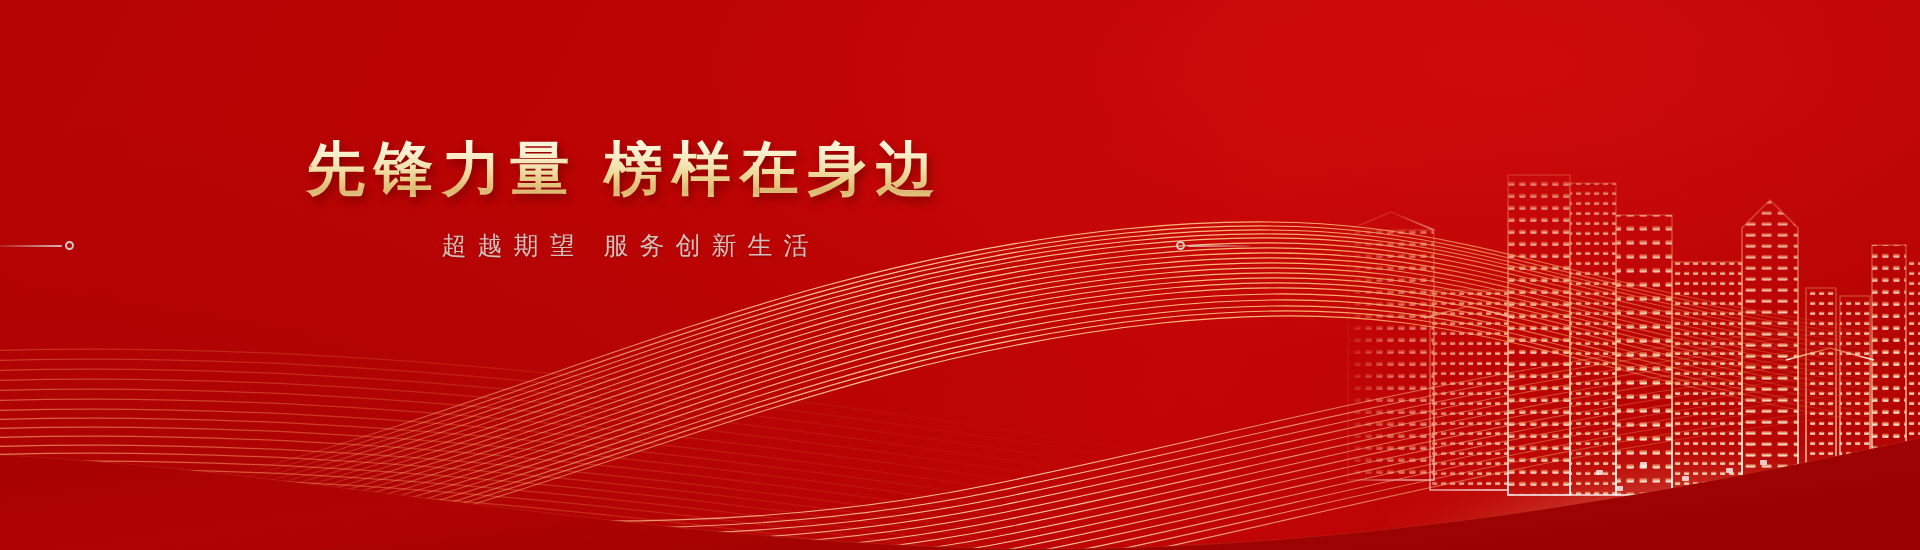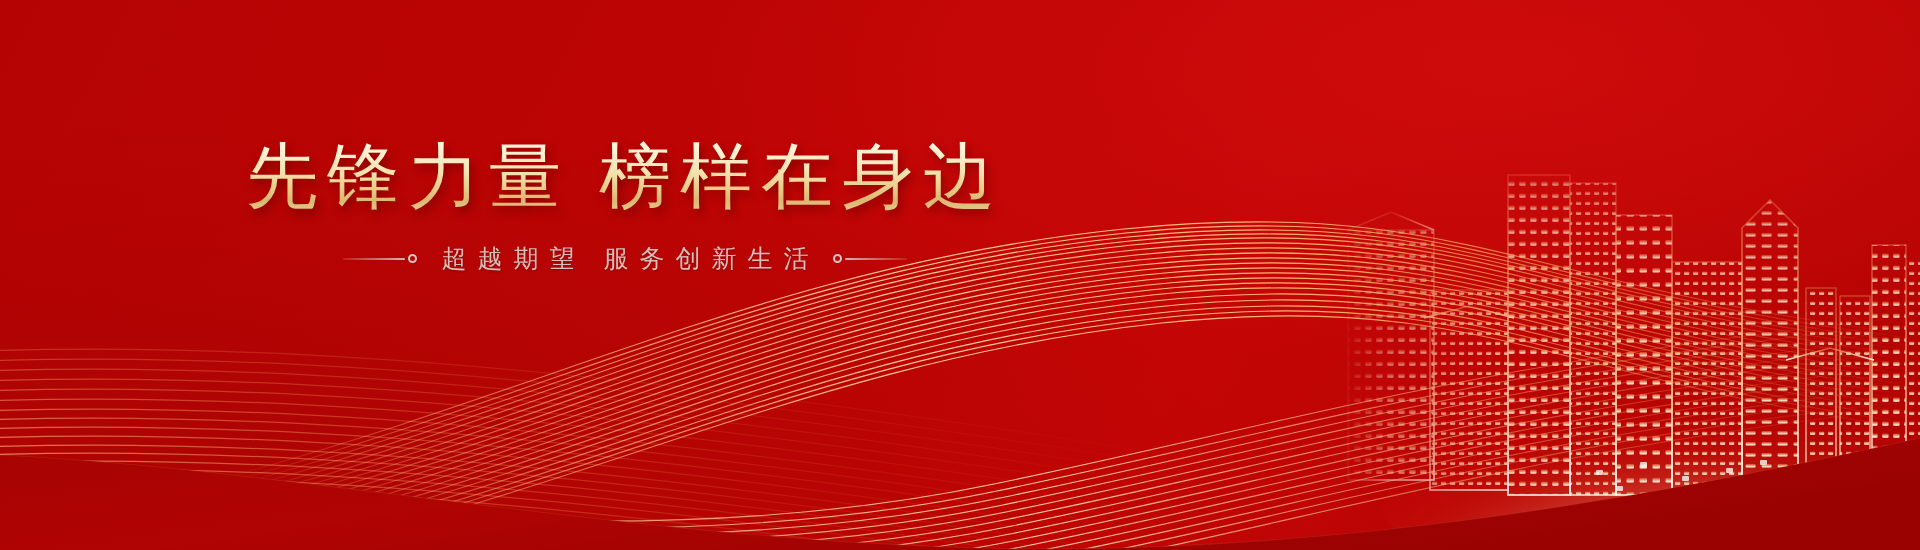--- a/index.html
+++ b/index.html
@@ -24,24 +24,24 @@
   
   #textblock{
     position:absolute;
     left:0; top:140px;
     width:1250px;
     text-align:center;
     z-index:40;
   }
 
   #headline{
-    font-size:72px;
+    font-size:59px;
     line-height:1;
     letter-spacing:9px;
-    font-weight:400;
+    font-weight:700;
     white-space:nowrap;
     background:linear-gradient(180deg,
         #fdf6df 0%,
         #fbf0cf 18%,
         #f3e2ae 40%,
         #e9cd88 58%,
         #dcb871 74%,
         #e7c98d 88%,
         #f5e5bb 100%);
     -webkit-background-clip:text;
@@ -49,21 +49,21 @@
     color:transparent;
     -webkit-text-fill-color:transparent;
     filter:drop-shadow(3px 5px 4px rgba(88,0,0,.55));
     padding:0 4px 10px 4px;
   }
 
   #subline{
     margin-top:20px;
     display:flex;
     align-items:center;
-    justify-content:center;
+    justify-content:space-between;
     gap:14px;
     white-space:nowrap;
   }
   #subtitle{
     font-size:25px;
     letter-spacing:11px;
     color:#d9cfc9;
     text-indent:11px;
     opacity:.92;
     text-shadow:0 1px 2px rgba(90,0,0,.5);

